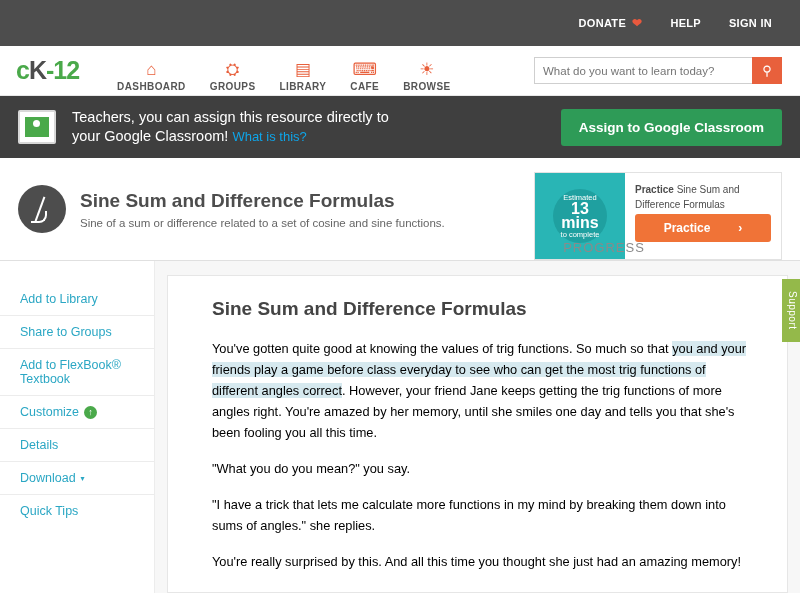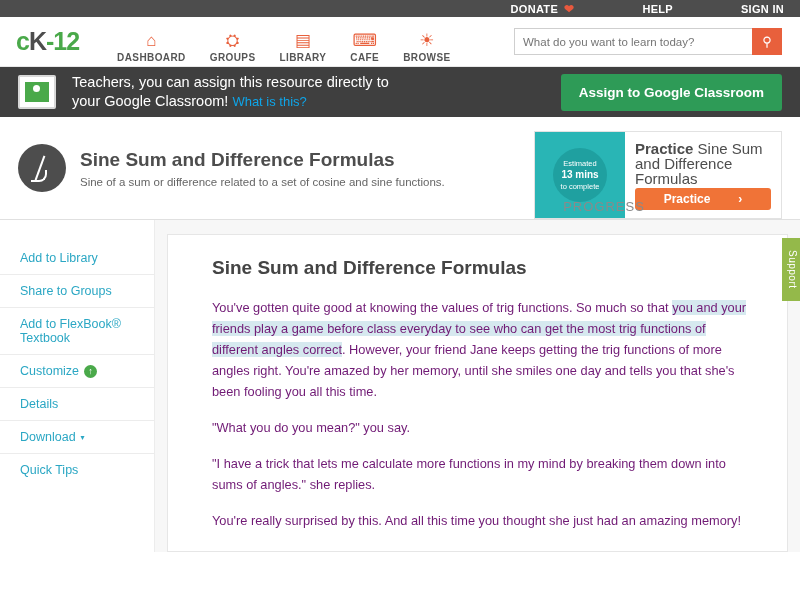--- a/index.html
+++ b/index.html
@@ -6,28 +6,27 @@
   html, body {
     margin: 0; padding: 0;
     width: 800px; height: 600px;
     overflow: hidden;
     background: #ffffff;
     font-family: "Liberation Sans", sans-serif;
   }
 
   
   .topbar {
-    height: 17px;
+    height: 46px;
     background: #4d4d4d;
     display: flex;
     align-items: stretch;
     justify-content: flex-end;
     color: #ffffff;
     font-size: 11px;
-    gap: 40px;
   }
   .topbar .spacer { flex: 1; }
   .topbar-item {
     display: flex; align-items: center;
     padding: 0 14px;
     font-weight: bold;
     letter-spacing: 0.3px;
     color: #ffffff;
     cursor: pointer;
   }
@@ -35,21 +34,21 @@
     color: #e8593e; margin-left: 6px; font-size: 12px;
   }
   .topbar-join {
     background: #e8603c;
     padding: 0 22px;
     display: flex; align-items: center;
     font-weight: bold;
     color: #fff;
     cursor: pointer;
   }
-  .topbar-signin { padding-right: 16px; }
+  .topbar-signin { padding-right: 28px; }
 
   
   .navbar {
     height: 50px;
     background: #ffffff;
     display: flex;
     align-items: center;
     padding: 0 18px 0 16px;
     border-bottom: 1px solid #e8e8e8;
     position: relative;
@@ -84,21 +83,21 @@
     font-weight: bold;
     color: #555;
     letter-spacing: 0.4px;
   }
   .searchwrap {
     position: absolute;
     right: 18px;
     top: 11px;
     display: flex;
     align-items: flex-start;
-    width: 268px;
+    width: 248px;
     height: 27px;
   }
   .searchwrap input {
     flex: 1;
     height: 27px;
     border: 1px solid #cfcfcf;
     border-right: none;
     padding: 0 8px;
     font-size: 11.5px;
     color: #666;
@@ -111,21 +110,21 @@
     border: 1px solid #e8603c;
     color: #fff;
     display: flex; align-items: center; justify-content: center;
     font-size: 13px;
     cursor: pointer;
   }
 
   
   .banner {
     background: #3f3f3f;
-    height: 50px;
+    height: 62px;
     display: flex;
     align-items: center;
     padding: 0 18px;
     color: #ffffff;
   }
   .banner-icon {
     width: 38px; height: 34px;
     background: #ffffff;
     border: 2px solid #d8d8d8;
     border-radius: 2px;
@@ -235,36 +234,36 @@
   .est-circle {
     width: 54px; height: 54px;
     border-radius: 50%;
     background: #1fa0a0;
     display: flex; flex-direction: column;
     align-items: center; justify-content: center;
     font-size: 7.5px;
     line-height: 9px;
     text-align: center;
   }
-  .est-circle b { font-size: 10px; line-height: 14px; }
+  .est-circle b { font-size: 16px; line-height: 14px; }
   .progress-lbl {
     position: absolute;
     bottom: 4px;
     font-size: 13px;
     letter-spacing: 1px;
     color: #8a8a8a;
     margin-left: 48px;
   }
   .practice-right {
     flex: 1;
     padding: 9px 10px 8px 10px;
     display: flex; flex-direction: column;
   }
   .practice-title {
-    font-size: 15px;
+    font-size: 10px;
     color: #4d4d4d;
     line-height: 15px;
     margin-bottom: 2px;
   }
   .practice-title b { font-weight: bold; }
   .practice-btn {
     background: #f07337;
     color: #fff;
     border: none;
     border-radius: 3px;
@@ -327,21 +326,21 @@
   .doc h2 {
     margin: 0 0 18px 0;
     font-size: 19px;
     color: #444;
     font-weight: bold;
   }
   .doc p {
     margin: 0 0 15px 0;
     font-size: 12.8px;
     line-height: 21px;
-    color: #701a75;
+    color: #000000;
   }
   .hl { background: #d6e9ef; }
 
   .support-tab {
     position: absolute;
     right: 0; top: 18px;
     width: 18px;
     padding: 12px 2px;
     background: #94b94a;
     color: #fff;

